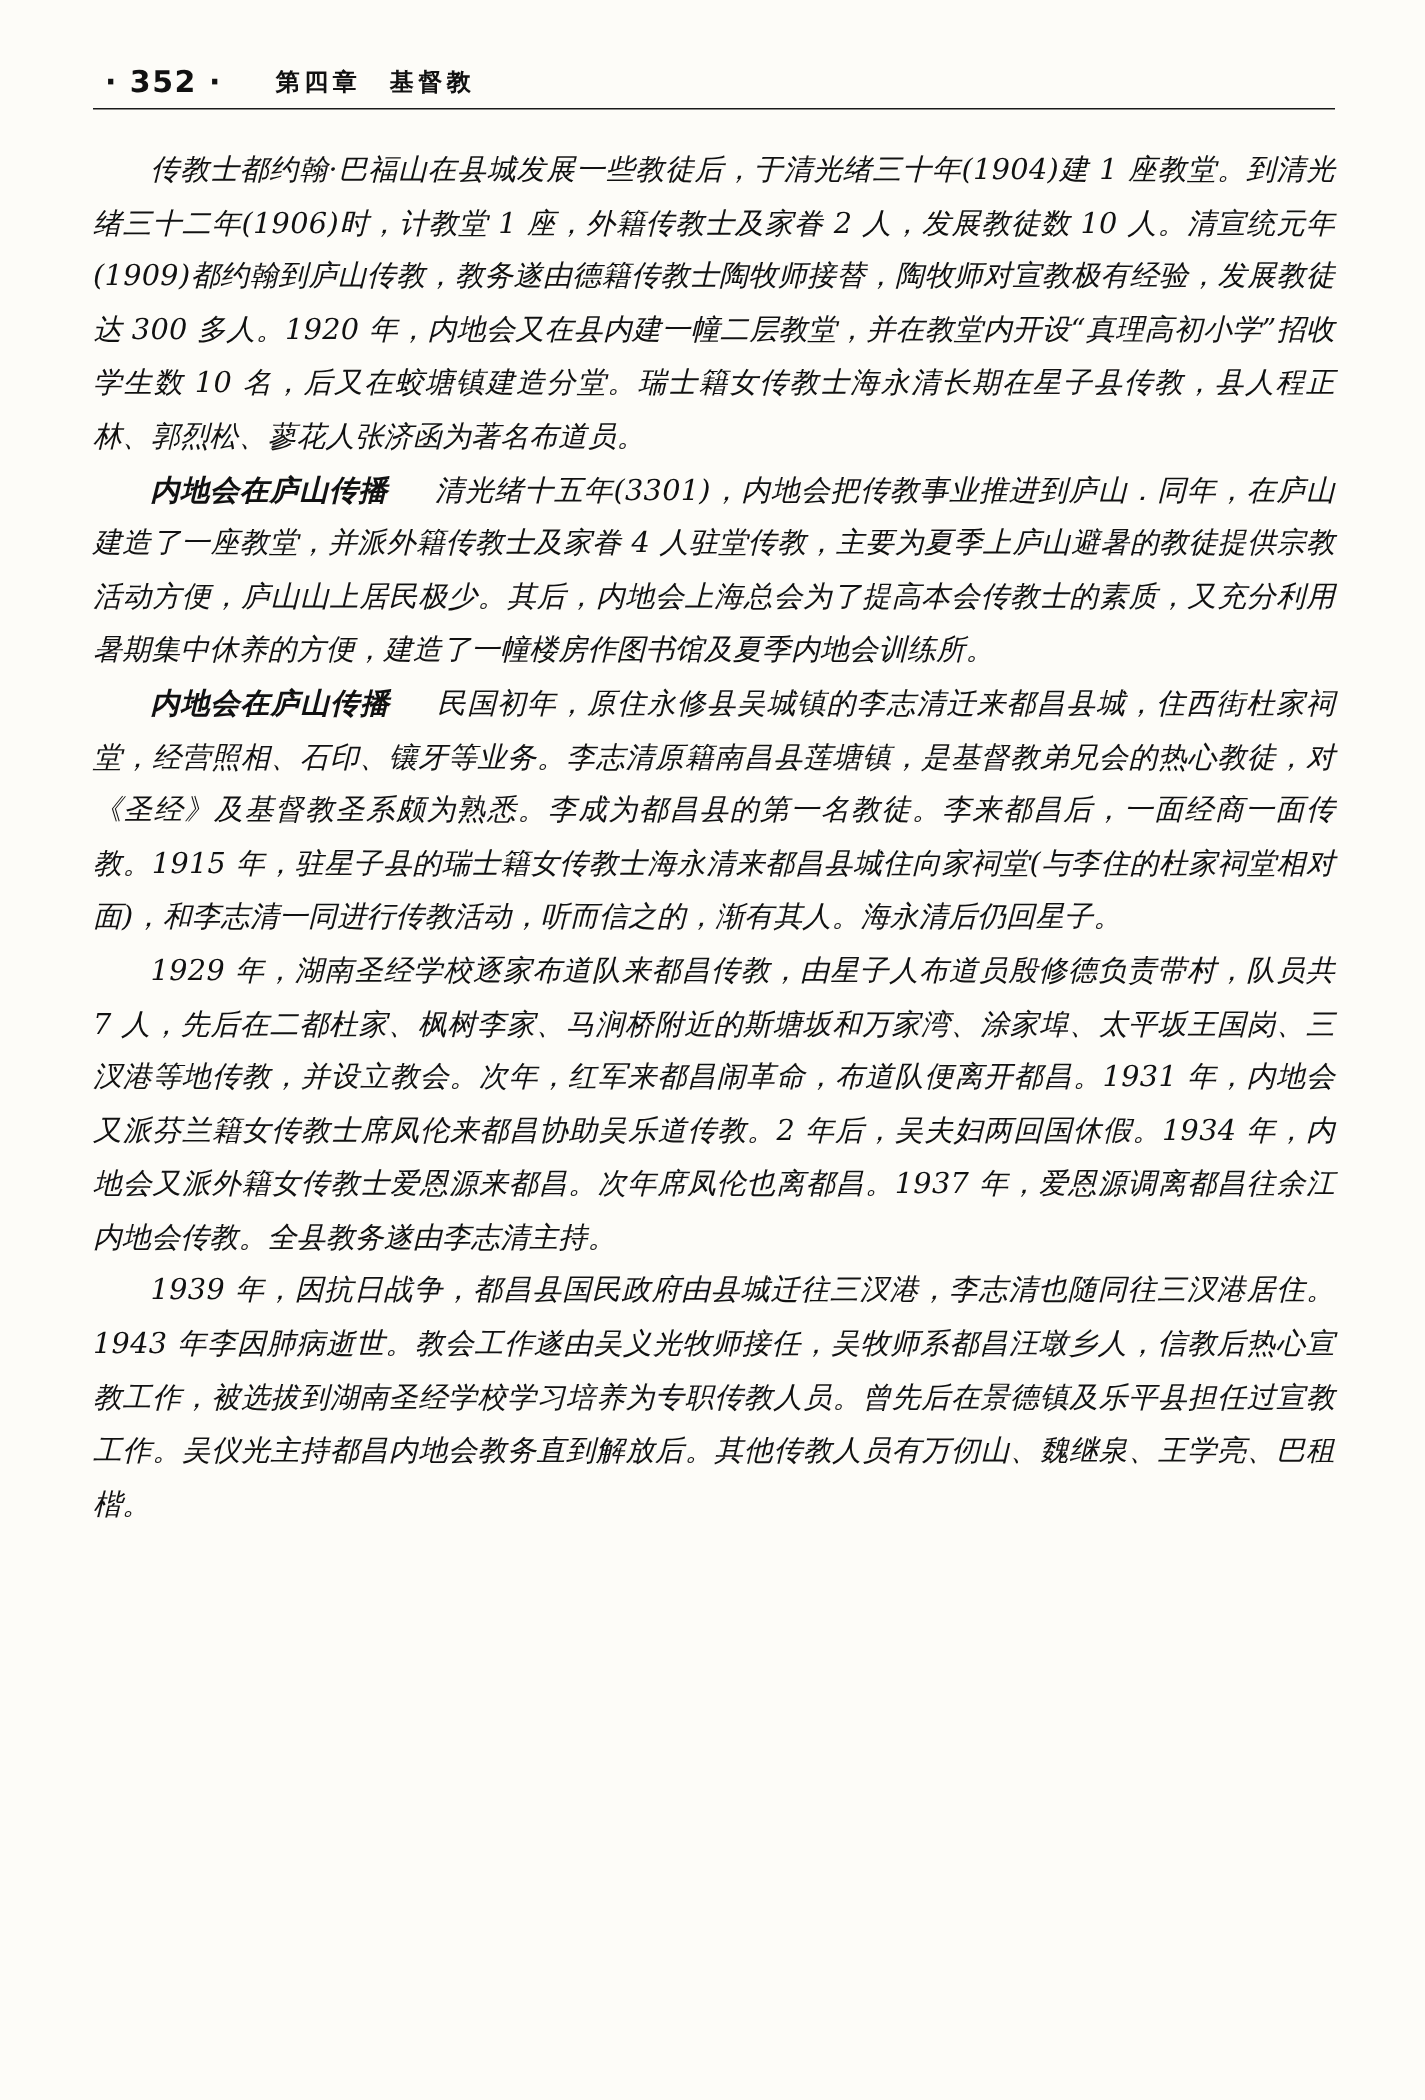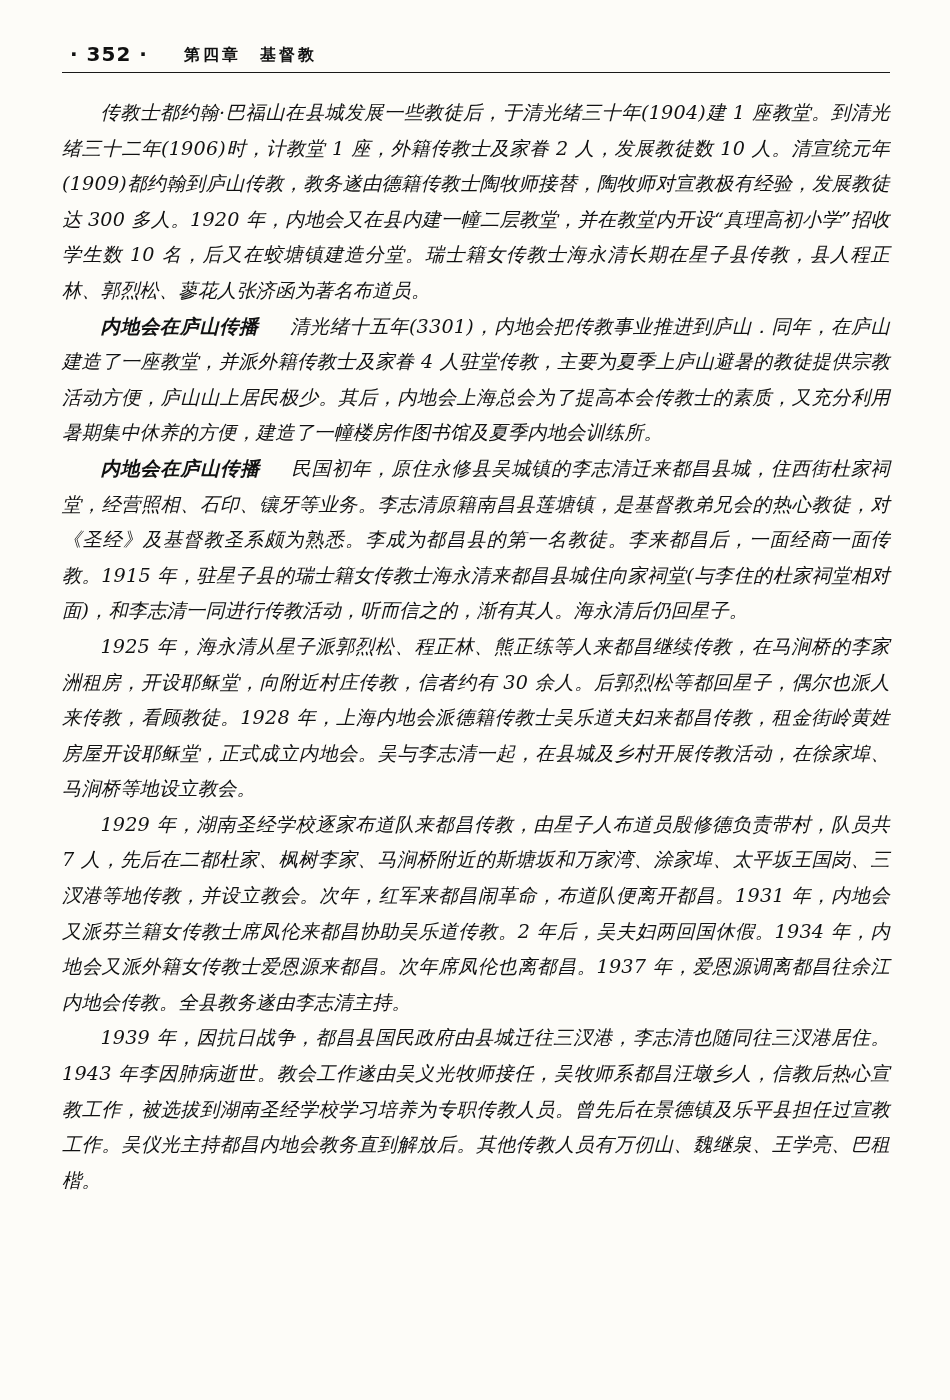--- a/index.html
+++ b/index.html
@@ -93,21 +93,20 @@
     <div class="body-text">
 
       <p><span>传教士都约翰·巴福山在县城发展一些教徒后，于清光绪三十年(1904)建 1 座教堂。到清光绪三十二年(1906)时，计教堂 1 座，外籍传教士及家眷 2 人，发展教徒数 10 人。清宣统元年(1909)都约翰到庐山传教，教务遂由德籍传教士陶牧师接替，陶牧师对宣教极有经验，发展教徒达 300 多人。1920 年，内地会又在县内建一幢二层教堂，并在教堂内开设“真理高初小学”招收学生数 10 名，后又在蛟塘镇建造分堂。瑞士籍女传教士海永清长期在星子县传教，县人程正林、郭烈松、蓼花人张济函为著名布道员。</span></p>
 
 
 
       <p><span class="subhead">内地会在庐山传播</span><span class="gap"></span><span>清光绪十五年(3301)，内地会把传教事业推进到庐山．同年，在庐山建造了一座教堂，并派外籍传教士及家眷 4 人驻堂传教，主要为夏季上庐山避暑的教徒提供宗教活动方便，庐山山上居民极少。其后，内地会上海总会为了提高本会传教士的素质，又充分利用暑期集中休养的方便，建造了一幢楼房作图书馆及夏季内地会训练所。</span></p>
 
       <p><span class="subhead">内地会在庐山传播</span><span class="gap"></span><span>民国初年，原住永修县吴城镇的李志清迁来都昌县城，住西街杜家祠堂，经营照相、石印、镶牙等业务。李志清原籍南昌县莲塘镇，是基督教弟兄会的热心教徒，对《圣经》及基督教圣系颇为熟悉。李成为都昌县的第一名教徒。李来都昌后，一面经商一面传教。1915 年，驻星子县的瑞士籍女传教士海永清来都昌县城住向家祠堂(与李住的杜家祠堂相对面)，和李志清一同进行传教活动，听而信之的，渐有其人。海永清后仍回星子。</span></p>
 
-      <p><span>1925 年，海永清从星子派郭烈松、程正林、熊正练等人来都昌继续传教，在马涧桥的李家洲租房，开设耶稣堂，向附近村庄传教，信者约有 30 余人。后郭烈松等都回星子，偶尔也派人来传教，看顾教徒。1928 年，上海内地会派德籍传教士吴乐道夫妇来都昌传教，租金街岭黄姓房屋开设耶稣堂，正式成立内地会。吴与李志清一起，在县城及乡村开展传教活动，在徐家埠、马涧桥等地设立教会。</span></p>
 
       <p><span>1929 年，湖南圣经学校逐家布道队来都昌传教，由星子人布道员殷修德负责带村，队员共 7 人，先后在二都杜家、枫树李家、马涧桥附近的斯塘坂和万家湾、涂家埠、太平坂王国岗、三汊港等地传教，并设立教会。次年，红军来都昌闹革命，布道队便离开都昌。1931 年，内地会又派芬兰籍女传教士席凤伦来都昌协助吴乐道传教。2 年后，吴夫妇两回国休假。1934 年，内地会又派外籍女传教士爱恩源来都昌。次年席凤伦也离都昌。1937 年，爱恩源调离都昌往余江内地会传教。全县教务遂由李志清主持。</span></p>
 
       <p><span>1939 年，因抗日战争，都昌县国民政府由县城迁往三汊港，李志清也随同往三汊港居住。1943 年李因肺病逝世。教会工作遂由吴义光牧师接任，吴牧师系都昌汪墩乡人，信教后热心宣教工作，被选拔到湖南圣经学校学习培养为专职传教人员。曾先后在景德镇及乐平县担任过宣教工作。吴仪光主持都昌内地会教务直到解放后。其他传教人员有万仞山、魏继泉、王学亮、巴租楷。</span></p>
 
     </div>
   </div>
 </div>
 
 </body></html>

